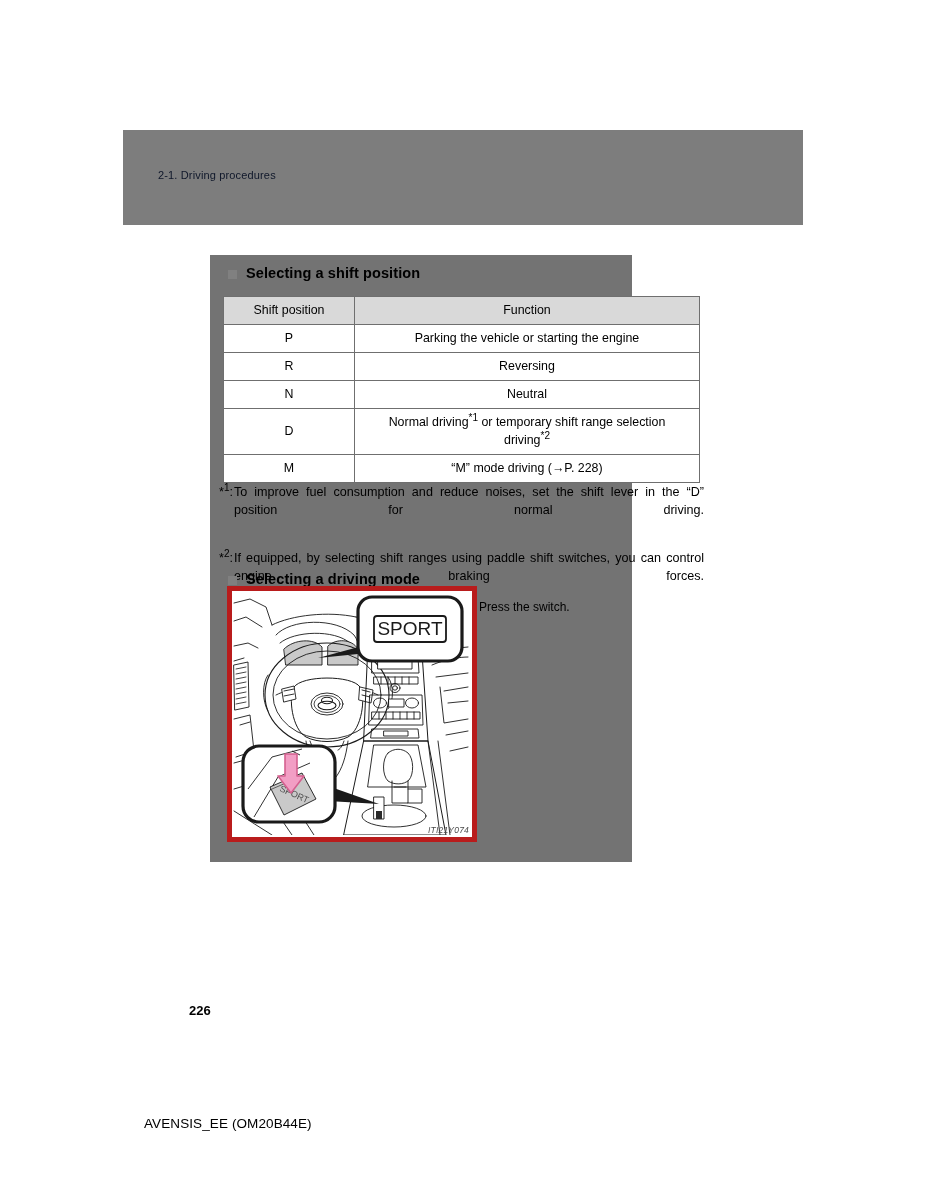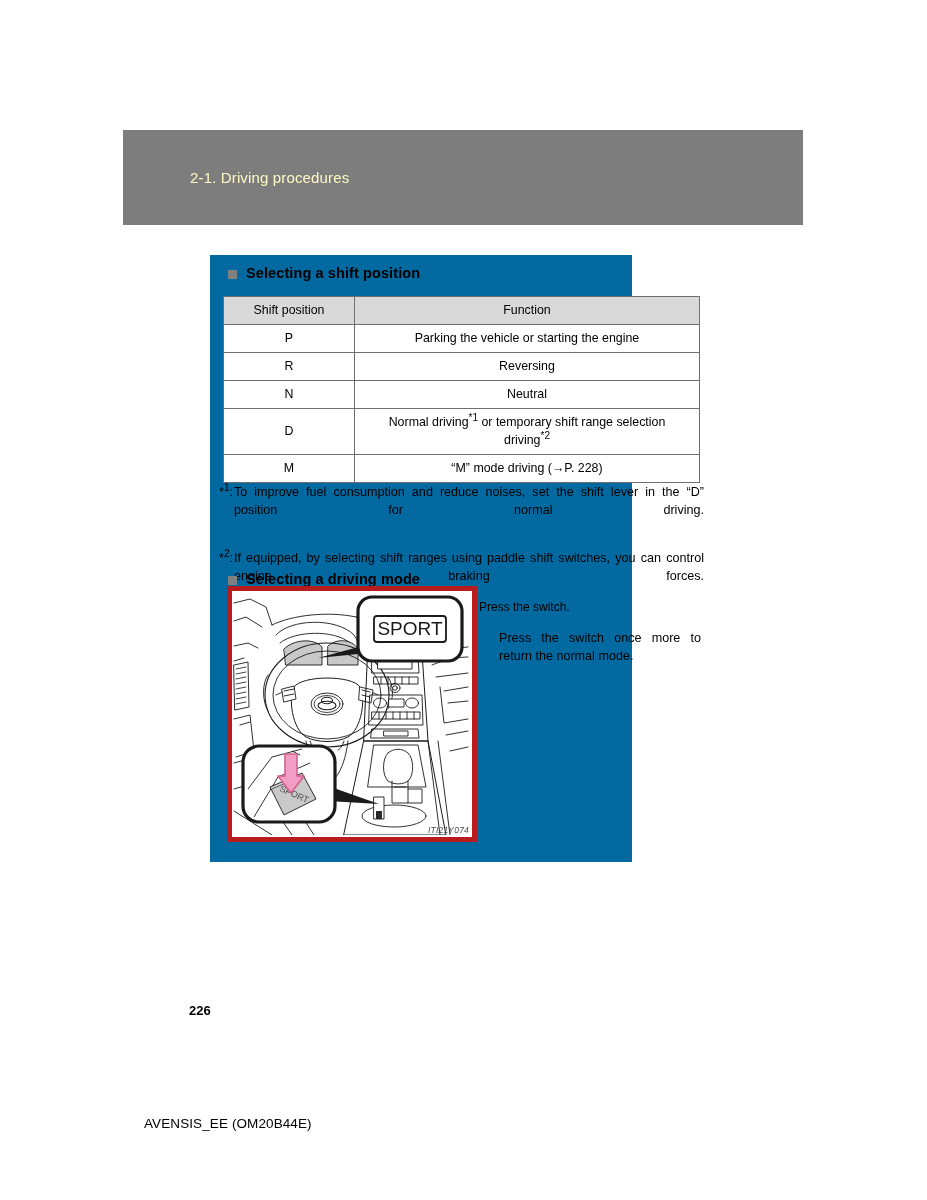--- a/index.html
+++ b/index.html
@@ -22,35 +22,34 @@
     left: 123px;
     top: 130px;
     width: 680px;
     height: 95px;
     background: #7d7d7d;
   }
   .header-title {
     position: absolute;
     left: 35px;
     top: 39px;
-    font-size: 15px;
-    color: #fef9c3;
+    font-size: 11px;
+    color: #0f172a;
     letter-spacing: 0.15px;
     white-space: nowrap;
-    margin-left: 32px;
   }
 
   
   .content-panel {
     position: absolute;
     left: 210px;
     top: 255px;
     width: 422px;
     height: 607px;
-    background: #0369a1;
+    background: #737373;
   }
 
   
   .section-head {
     display: flex;
     align-items: center;
     gap: 9px;
   }
   .sq-bullet {
     width: 9px;
@@ -427,19 +426,18 @@
         <clipPath id="bubbleClip">
           <rect x="13" y="157" width="88" height="72" rx="14" ry="14"></rect>
         </clipPath>
       </defs>
     </svg>
     <div class="figure-id">ITI21Y074</div>
   </div>
 
   <div class="instructions">
     <div class="instr-lead">Press the switch.</div>
-    <div class="instr-para">Press the switch once more to return the normal mode.</div>
   </div>
 
 </div>
 
 <div class="page-number">226</div>
 <div class="doc-footer">AVENSIS_EE (OM20B44E)</div>
 
 </body></html>

